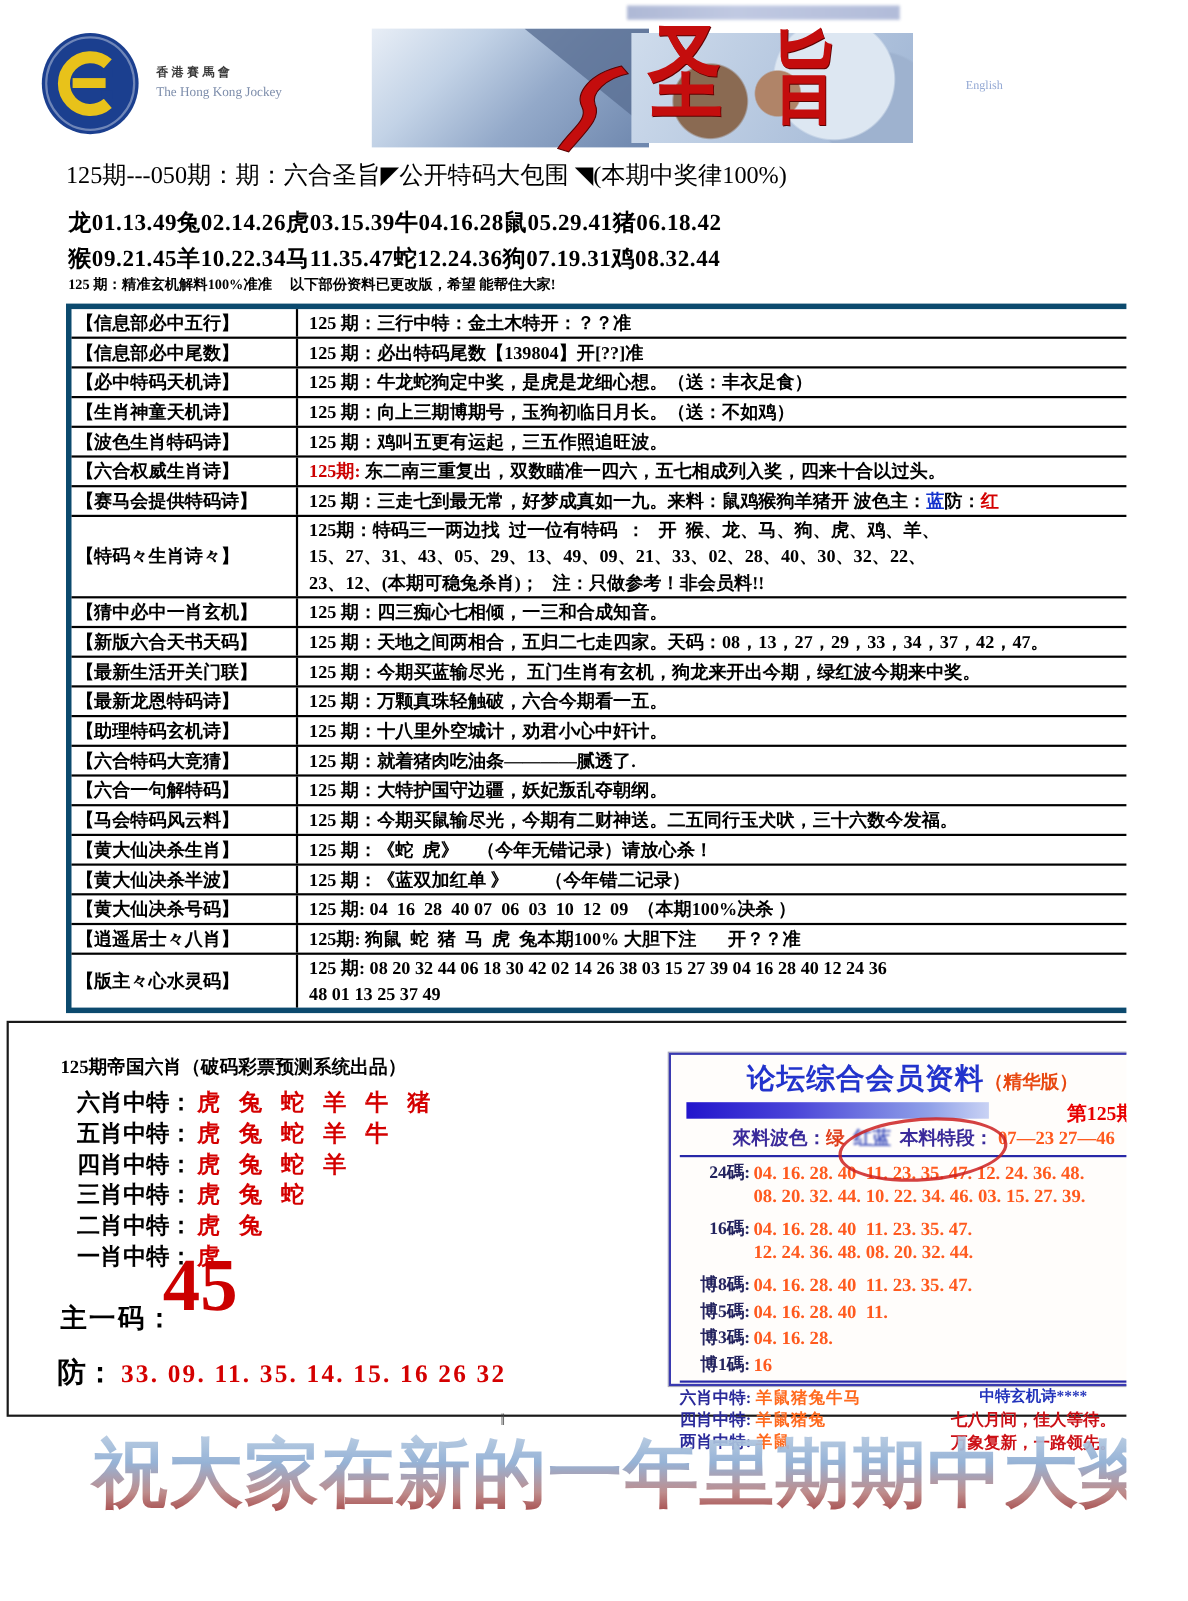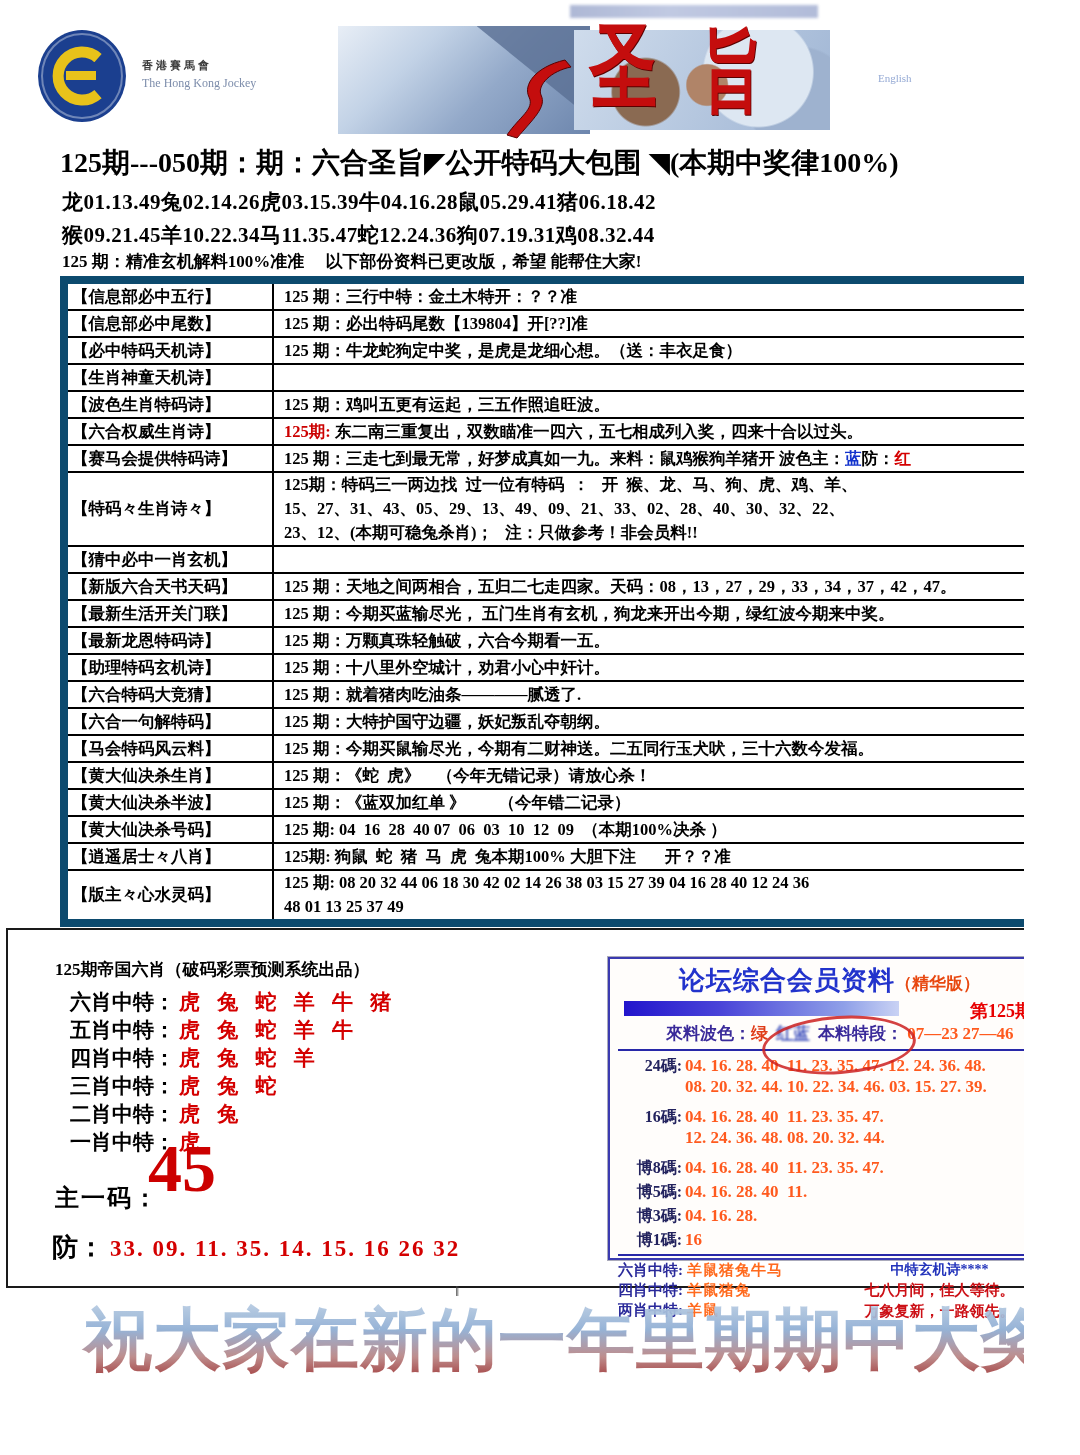--- a/index.html
+++ b/index.html
@@ -22,28 +22,28 @@
       radial-gradient(circle at 28% 62%,#8a6a52 0 17%,transparent 18%),
       radial-gradient(circle at 52% 55%,#b08468 0 14%,transparent 15%),
       radial-gradient(circle at 72% 42%,#dde7f2 0 28%,transparent 29%),
       radial-gradient(circle at 88% 70%,#9eb2cf 0 22%,transparent 23%),
       linear-gradient(120deg,#cfdcec,#9fb5d4);}
   .banner-char{color:#c40d0d;font-weight:bold;text-shadow:1px 1px 0 #5a0000;line-height:1;}
   .char-sheng{left:576px;top:20px;font-size:94px;transform:scaleX(.72);}
   .char-zhi{left:688px;top:28px;font-size:88px;transform:scaleX(.70);}
   .english{left:878px;top:72px;font-size:11px;color:#94a9d4;cursor:pointer;}
 
-  .headline{left:60px;top:144px;font-size:28px;font-weight:bold;}
+  .headline{left:60px;top:144px;font-size:22px;font-weight:normal;}
   .zodiac{left:62px;font-size:21px;font-weight:bold;letter-spacing:.5px;}
   .z1{top:188px;}
   .z2{top:221px;border-bottom:0;}
-  .notice{left:62px;top:250px;font-size:17px;font-weight:bold;}
-
-  
-  .lottery-table{left:60px;top:276px;width:990px;border:8px solid #0c4a6e;background:#fff;}
+  .notice{left:62px;top:250px;font-size:13px;font-weight:bold;}
+
+  
+  .lottery-table{left:60px;top:276px;width:990px;border:5px solid #0c4a6e;background:#fff;}
   .t-row{display:flex;border-top:2px solid #000;min-height:25px;align-items:stretch;}
   .t-row:first-child{border-top:none;}
   .t-label{width:196px;flex:0 0 196px;border-right:2px solid #000;font-weight:bold;
     font-size:16.5px;line-height:24px;padding:0 4px;display:flex;align-items:center;}
   .t-value{flex:1;font-weight:bold;font-size:16.5px;line-height:24px;padding:0 10px;
     white-space:pre-wrap;display:flex;align-items:center;flex-wrap:wrap;}
   .t-value span{white-space:pre-wrap;}
 
   
   .bottom-box{left:6px;top:928px;width:1066px;height:356px;border:2px solid #1a1a1a;background:#fff;}
@@ -136,20 +136,21 @@
       <div class="t-row">
     <div class="t-label">【信息部必中尾数】</div>
     <div class="t-value"><span>125 期：必出特码尾数【139804】开[??]准</span></div>
   </div>
       <div class="t-row">
     <div class="t-label">【必中特码天机诗】</div>
     <div class="t-value"><span>125 期：牛龙蛇狗定中奖，是虎是龙细心想。（送：丰衣足食）</span></div>
   </div>
       <div class="t-row">
     <div class="t-label">【生肖神童天机诗】</div>
+    <div class="t-value"><span>125 期：向上三期博期号，玉狗初临日月长。（送：不如鸡）</span></div>
   </div>
       <div class="t-row">
     <div class="t-label">【波色生肖特码诗】</div>
     <div class="t-value"><span>125 期：鸡叫五更有运起，三五作照追旺波。</span></div>
   </div>
       <div class="t-row">
     <div class="t-label">【六合权威生肖诗】</div>
     <div class="t-value"><span style="color: rgb(204, 0, 0);">125期:</span><span> 东二南三重复出，双数瞄准一四六，五七相成列入奖，四来十合以过头。</span></div>
   </div>
       <div class="t-row">
@@ -157,20 +158,21 @@
     <div class="t-value"><span>125 期：三走七到最无常，好梦成真如一九。来料：鼠鸡猴狗羊猪开 波色主：</span><span style="color: rgb(19, 51, 204);">蓝</span><span>防：</span><span style="color: rgb(212, 0, 0);">红</span></div>
   </div>
       <div class="t-row">
     <div class="t-label">【特码々生肖诗々】</div>
     <div class="t-value"><span>125期：特码三一两边找  过一位有特码  ：   开  猴、龙、马、狗、虎、鸡、羊、
 15、27、31、43、05、29、13、49、09、21、33、02、28、40、30、32、22、
 23、12、(本期可稳兔杀肖)；   注：只做参考！非会员料!!</span></div>
   </div>
       <div class="t-row">
     <div class="t-label">【猜中必中一肖玄机】</div>
+    <div class="t-value"><span>125 期：四三痴心七相倾，一三和合成知音。</span></div>
   </div>
       <div class="t-row">
     <div class="t-label">【新版六合天书天码】</div>
     <div class="t-value"><span>125 期：天地之间两相合，五归二七走四家。天码：08，13，27，29，33，34，37，42，47。</span></div>
   </div>
       <div class="t-row">
     <div class="t-label">【最新生活开关门联】</div>
     <div class="t-value"><span>125 期：今期买蓝输尽光， 五门生肖有玄机，狗龙来开出今期，绿红波今期来中奖。</span></div>
   </div>
       <div class="t-row">

